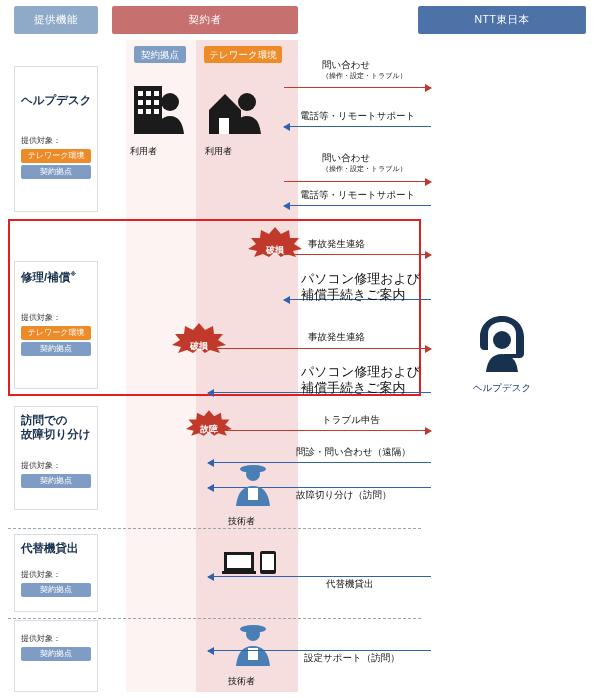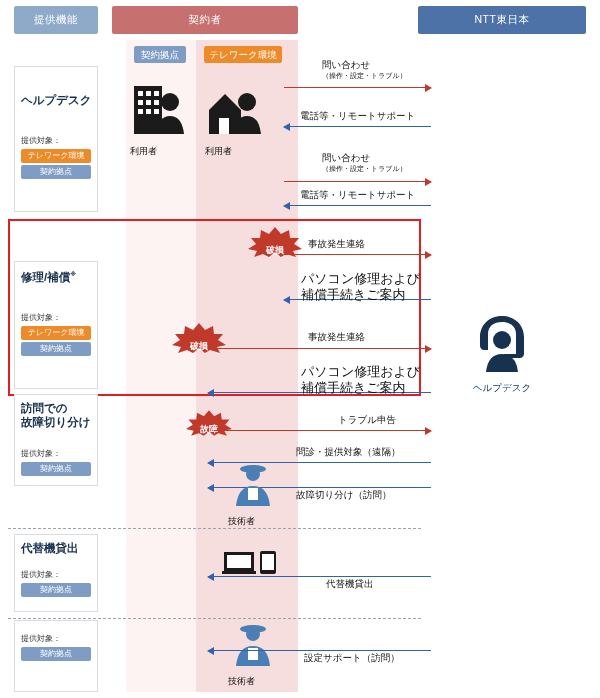--- a/index.html
+++ b/index.html
@@ -193,46 +193,46 @@
   <div class="alabel" style="left:308px;top:331px;">事故発生連絡</div>
 
   <div class="arrow blue l" style="left:208px;top:392px;width:223px;">
       <div class="line"></div>
       <div class="head"></div>
     </div>
   <div class="alabel two" style="left:301px;top:364px;">
     <span>パソコン修理および</span><br><span>補償手続きご案内</span>
   </div>
 
-  <div class="leftbox" style="top:394px;height:92px;">
+  <div class="leftbox" style="top:406px;height:104px;">
     <div class="lb-title" style="padding-top:6px;">
       <span>訪問での</span><br><span>故障切り分け</span>
     </div>
     <div class="lb-sub" style="padding-top:16px;">提供対象：</div>
     <span class="tag tag-kyoten">契約拠点</span>
   </div>
 
   <div class="burst" style="left:186px;top:410px;width:46px;height:26px;">
     <svg width="46" height="26" viewBox="0 0 54 30">
       <polygon points="27,0 33,7 41,3 42,11 51,11 46,17 54,22 45,24 48,30 38,27 33,30 27,25 21,30 15,27 6,30 9,24 0,22 8,17 3,11 12,11 13,3 21,7" fill="#c0392b"></polygon>
     </svg>
     <span>故障</span>
   </div>
 
   <div class="arrow red r" style="left:214px;top:430px;width:217px;">
       <div class="line"></div>
       <div class="head"></div>
     </div>
-  <div class="alabel" style="left:322px;top:414px;margin-left:16px;">トラブル申告</div>
+  <div class="alabel" style="left:322px;top:414px;">トラブル申告</div>
 
   <div class="arrow blue l" style="left:208px;top:462px;width:223px;">
       <div class="line"></div>
       <div class="head"></div>
     </div>
-  <div class="alabel" style="left:296px;top:446px;">問診・提供対象（遠隔）</div>
+  <div class="alabel" style="left:296px;top:446px;">問診・問い合わせ（遠隔）</div>
 
   <div class="arrow blue l" style="left:208px;top:487px;width:223px;">
       <div class="line"></div>
       <div class="head"></div>
     </div>
   <div class="alabel" style="left:296px;top:489px;">故障切り分け（訪問）</div>
 
   <div class="figure" style="left:228px;top:458px;width:52px;">
     <svg width="50" height="52" viewBox="0 0 50 52">
       <ellipse cx="25" cy="11" rx="13" ry="4" fill="#4a7fb5"></ellipse>

